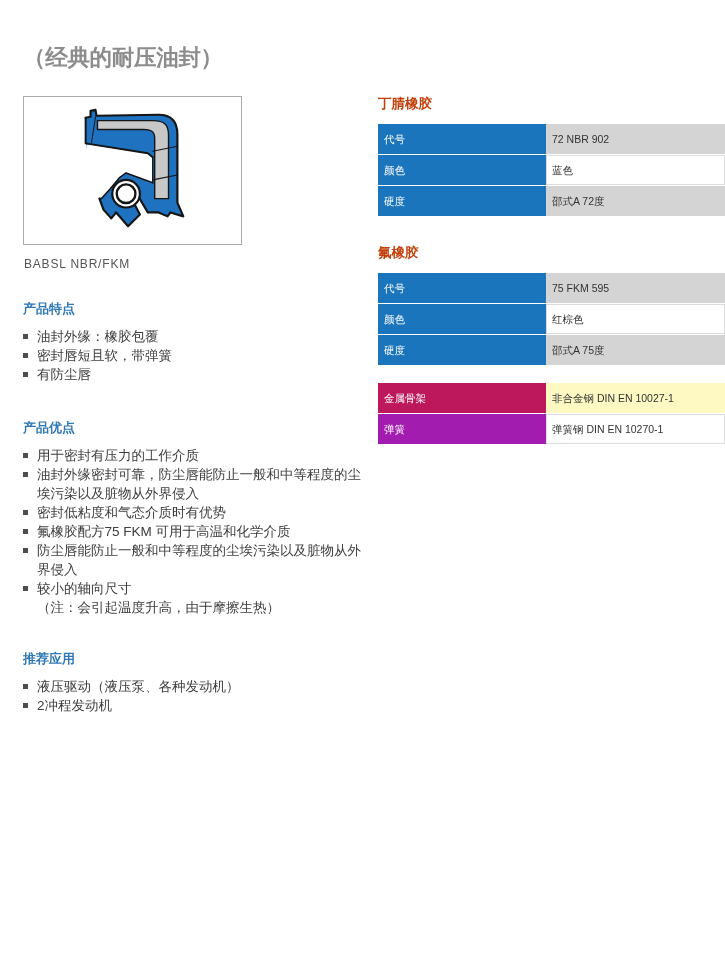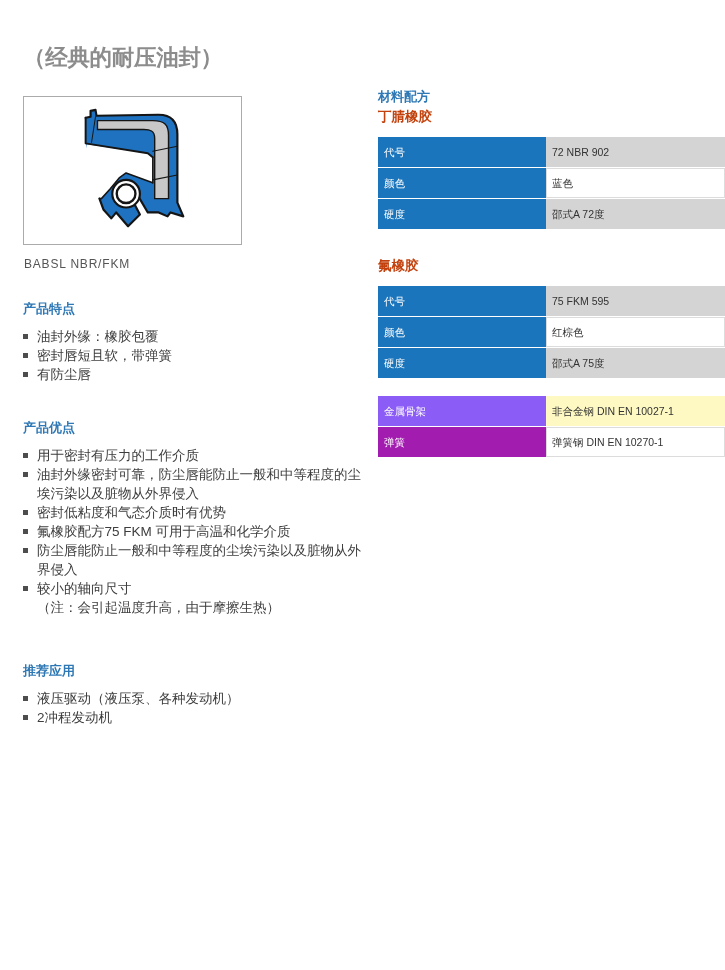--- a/index.html
+++ b/index.html
@@ -78,21 +78,20 @@
       <path stroke-width="1" d="M 72,20 L 68,46"></path>
     </g>
 
     <circle id="spring-outer" cx="103" cy="98" r="14" fill="#ffffff" stroke-width="2.2" stroke="#151515"></circle>
     <circle id="spring-inner" cx="103" cy="98" r="9.5" fill="#ffffff" stroke-width="2.4" stroke="#151515"></circle>
   </svg>
 </div>
 <div class="caption">BABSL NBR/FKM</div>
 
 <div class="right-col">
-  <div class="h-blue mat-h" style="color: rgb(46, 120, 181);">材料配方</div>
   <div id="material-groups">
       <div class="group">
         <div class="sub-h">丁腈橡胶</div>
         <table class="mat">
           <tbody>
             <tr class="alt-gray">
               <td class="k" style="background: rgb(27, 117, 188);">代号</td>
               <td class="v" style="background: rgb(212, 212, 212);">72 NBR 902</td>
             </tr>
             <tr class="alt-white">
@@ -122,21 +121,21 @@
               <td class="k" style="background: rgb(27, 117, 188);">硬度</td>
               <td class="v" style="background: rgb(212, 212, 212);">邵式A 75度</td>
             </tr>
           </tbody>
         </table>
       </div>
     </div>
   <table class="mat extra" id="extra-table">
       <tbody>
         <tr class="alt-gray">
-          <td class="k" style="background: #8b5cf6;">金属骨架</td>
+          <td class="k" style="background: #be185d;">金属骨架</td>
           <td class="v" style="background: #fef9c3;">非合金钢 DIN EN 10027-1</td>
         </tr>
         <tr class="alt-white">
           <td class="k" style="background: #a21caf;">弹簧</td>
           <td class="v" style="background: rgb(255, 255, 255);">弹簧钢 DIN EN 10270-1</td>
         </tr>
       </tbody>
     </table>
 </div>
 
@@ -156,18 +155,18 @@
       <li><span class="sq"></span><span>油封外缘密封可靠，防尘唇能防止一般和中等程度的尘埃污染以及脏物从外界侵入</span></li>
       <li><span class="sq"></span><span>密封低粘度和气态介质时有优势</span></li>
       <li><span class="sq"></span><span>氟橡胶配方75 FKM 可用于高温和化学介质</span></li>
       <li><span class="sq"></span><span>防尘唇能防止一般和中等程度的尘埃污染以及脏物从外界侵入</span></li>
       <li><span class="sq"></span><span>较小的轴向尺寸</span></li>
     </ul>
   <div class="note">（注：会引起温度升高，由于摩擦生热）</div>
 </div>
 
 <div class="section" id="applications">
-  <div class="h-blue" style="color: rgb(46, 120, 181); margin-top: 12px;">推荐应用</div>
+  <div class="h-blue" style="color: rgb(46, 120, 181);">推荐应用</div>
   <ul class="blist">
       <li><span class="sq"></span><span>液压驱动（液压泵、各种发动机）</span></li>
       <li><span class="sq"></span><span>2冲程发动机</span></li>
     </ul>
 </div>
 
 </body></html>

